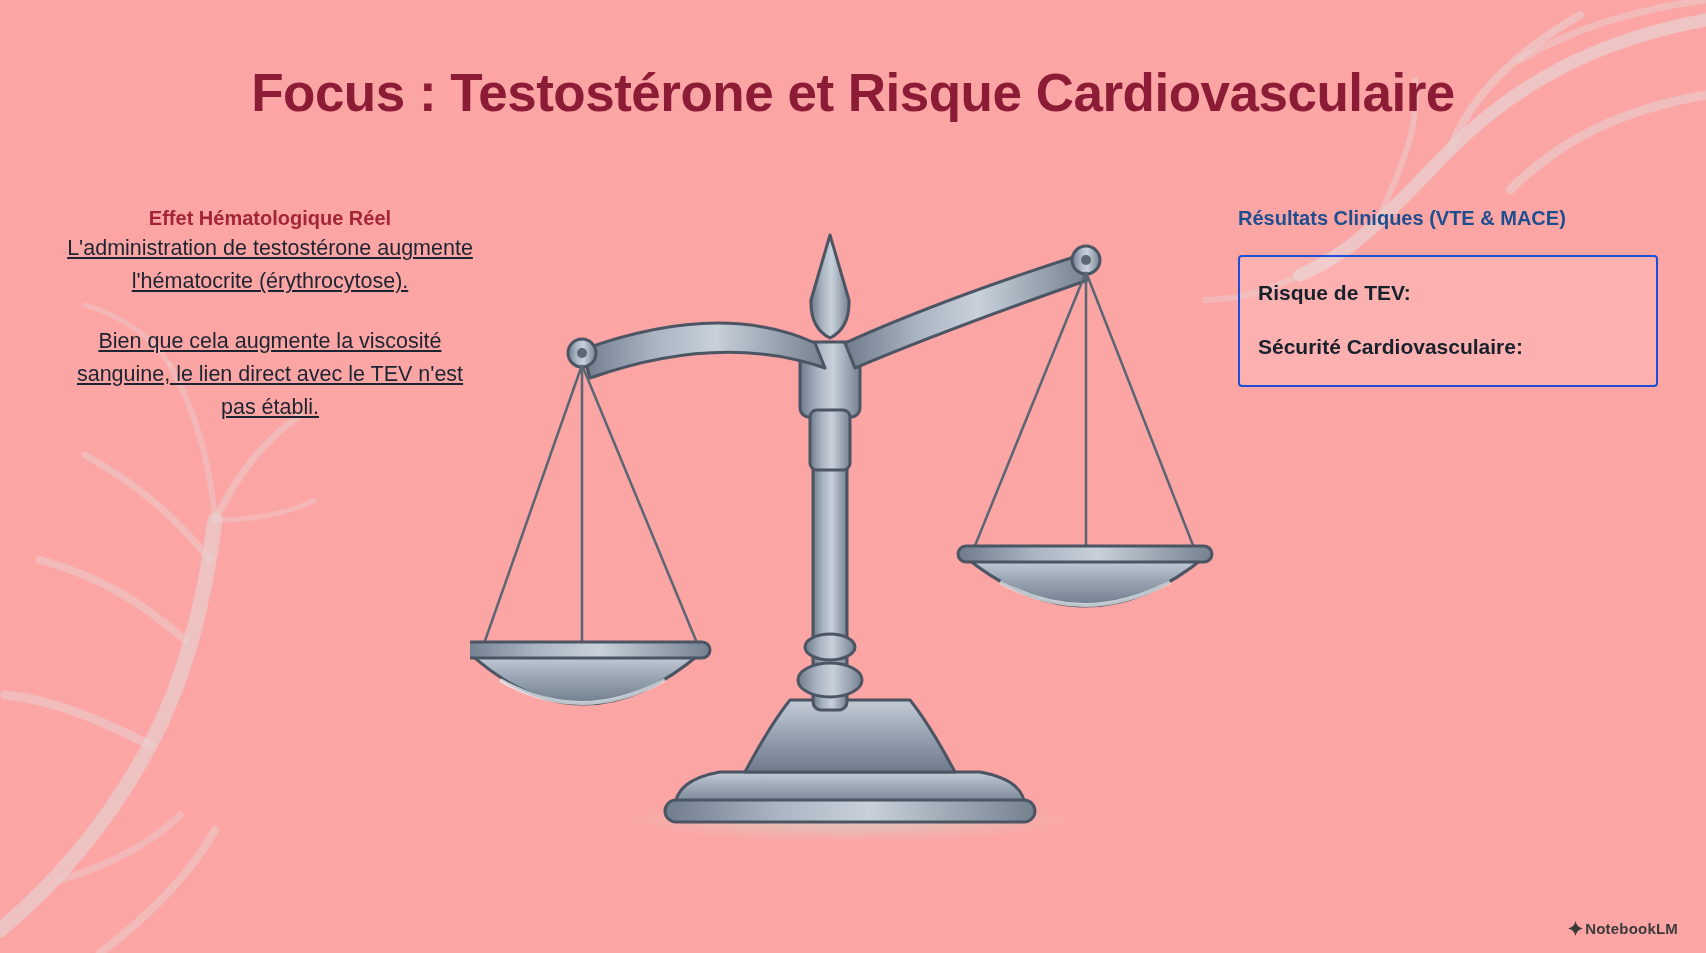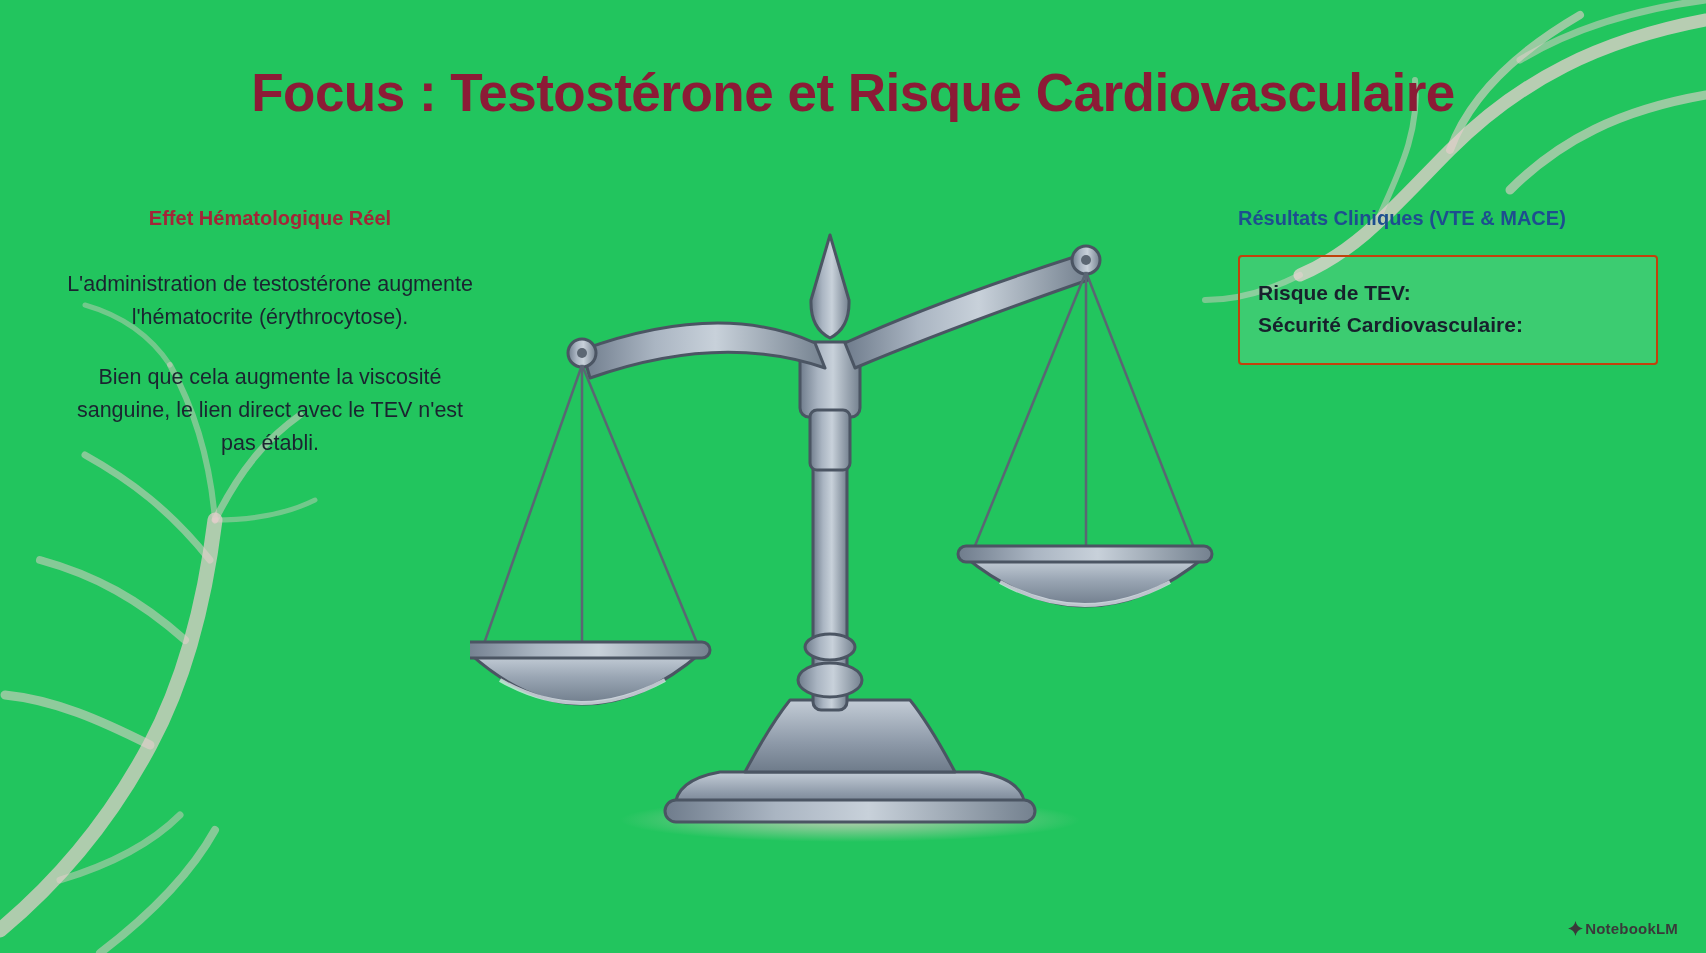--- a/index.html
+++ b/index.html
@@ -11,21 +11,21 @@
     height: 953px;
     overflow: hidden;
     background: #fdf4e7;
     font-family: "Liberation Sans", sans-serif;
     position: relative;
   }
 
   .canvas {
     position: absolute;
     inset: 0;
-    background: #22c55e;
+    background: #fca5a5;
     overflow: hidden;
   }
 
   
   .bg-vessels {
     position: absolute;
     inset: 0;
     pointer-events: none;
     opacity: 1;
   }
@@ -51,24 +51,24 @@
     text-align: center;
   }
   .col-left h2 {
     margin: 0;
     font-size: 20px;
     line-height: 1.35;
     font-weight: bold;
     color: #a32638;
   }
   .col-left .body {
-    margin-top: 36px;
     font-size: 21.5px;
     line-height: 1.55;
     color: #1b2430;
+    text-decoration: underline;
   }
   .col-left .body p {
     margin: 0 0 26px 0;
   }
   .col-left .body p:last-child { margin-bottom: 0; }
 
   
   .col-right {
     position: absolute;
     left: 1238px;
@@ -77,32 +77,32 @@
   }
   .col-right h2 {
     margin: 0;
     font-size: 20px;
     line-height: 1.32;
     font-weight: bold;
     color: #1d4e8f;
   }
   .panel {
     margin-top: 24px;
-    border: 2px solid #c2410c;
+    border: 2px solid #1d4ed8;
     border-radius: 4px;
     padding: 20px 18px 22px 18px;
     background: rgba(255,255,255,0.12);
   }
   .panel p {
     margin: 0;
     font-size: 21px;
     line-height: 1.52;
     color: #17212c;
   }
-  .panel p + p { }
+  .panel p + p { margin-top: 22px; }
   .panel b { font-weight: bold; }
 
   
   .scale-wrap {
     position: absolute;
     left: 470px;
     top: 160px;
     width: 760px;
     height: 720px;
   }

